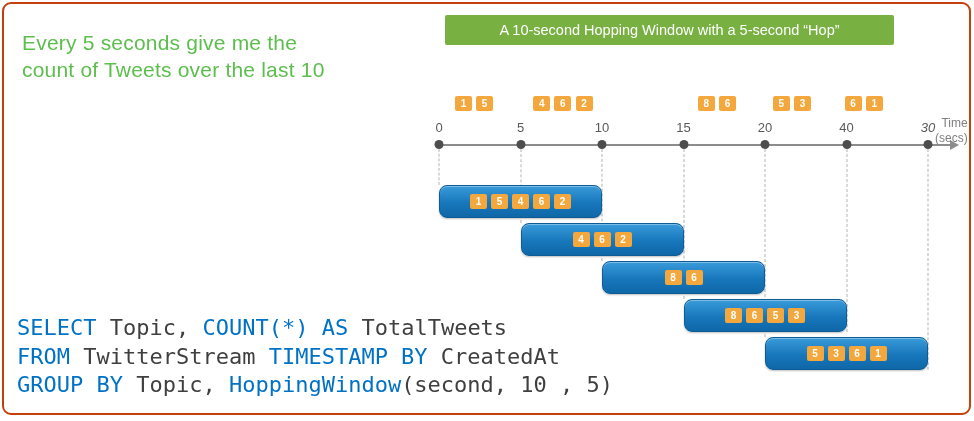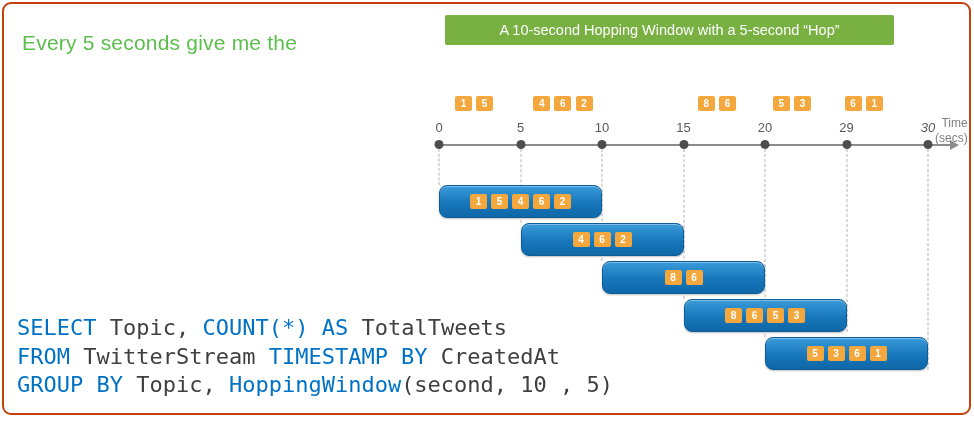--- a/index.html
+++ b/index.html
@@ -99,20 +99,21 @@
   .kw{ color:var(--keyword-blue); }
   .plain{ color:var(--code-gray);margin-top:48px; }
 </style>
 </head>
 <body>
 
 <div class="frame">
 
   <div class="description">
     <div>Every 5 seconds give me the</div>
+    <div>count of Tweets over the last 10</div>
   </div>
 
   <div class="banner">A 10-second Hopping Window with a 5-second “Hop”</div>
 
   <div class="diagram">
     <div class="axis-line"></div>
     <div class="axis-arrow"></div>
     <div class="axis-unit">
       <div>Time</div>
       <div>(secs)</div>
@@ -125,21 +126,21 @@
       <div class="dot" style="left: 516.5px;"></div>
       <div class="tick-label" style="left: 598px;">10</div>
       <div class="dash" style="left: 598px; height: 112px;"></div>
       <div class="dot" style="left: 598px;"></div>
       <div class="tick-label" style="left: 679.5px;">15</div>
       <div class="dash" style="left: 679.5px; height: 150px;"></div>
       <div class="dot" style="left: 679.5px;"></div>
       <div class="tick-label" style="left: 761px;">20</div>
       <div class="dash" style="left: 761px; height: 188px;"></div>
       <div class="dot" style="left: 761px;"></div>
-      <div class="tick-label" style="left: 842.5px;">29</div>
+      <div class="tick-label" style="left: 842.5px;">40</div>
       <div class="dash" style="left: 842.5px; height: 183px;"></div>
       <div class="dot" style="left: 842.5px;"></div>
       <div class="tick-label" style="left: 924px; font-style: italic;">30</div>
       <div class="dash" style="left: 924px; height: 221px;"></div>
       <div class="dot" style="left: 924px;"></div>
       <div class="event-square" style="left: 450.95px;">1</div>
       <div class="event-square" style="left: 472.14px;">5</div>
       <div class="event-square" style="left: 529.19px;">4</div>
       <div class="event-square" style="left: 550.38px;">6</div>
       <div class="event-square" style="left: 571.57px;">2</div>

